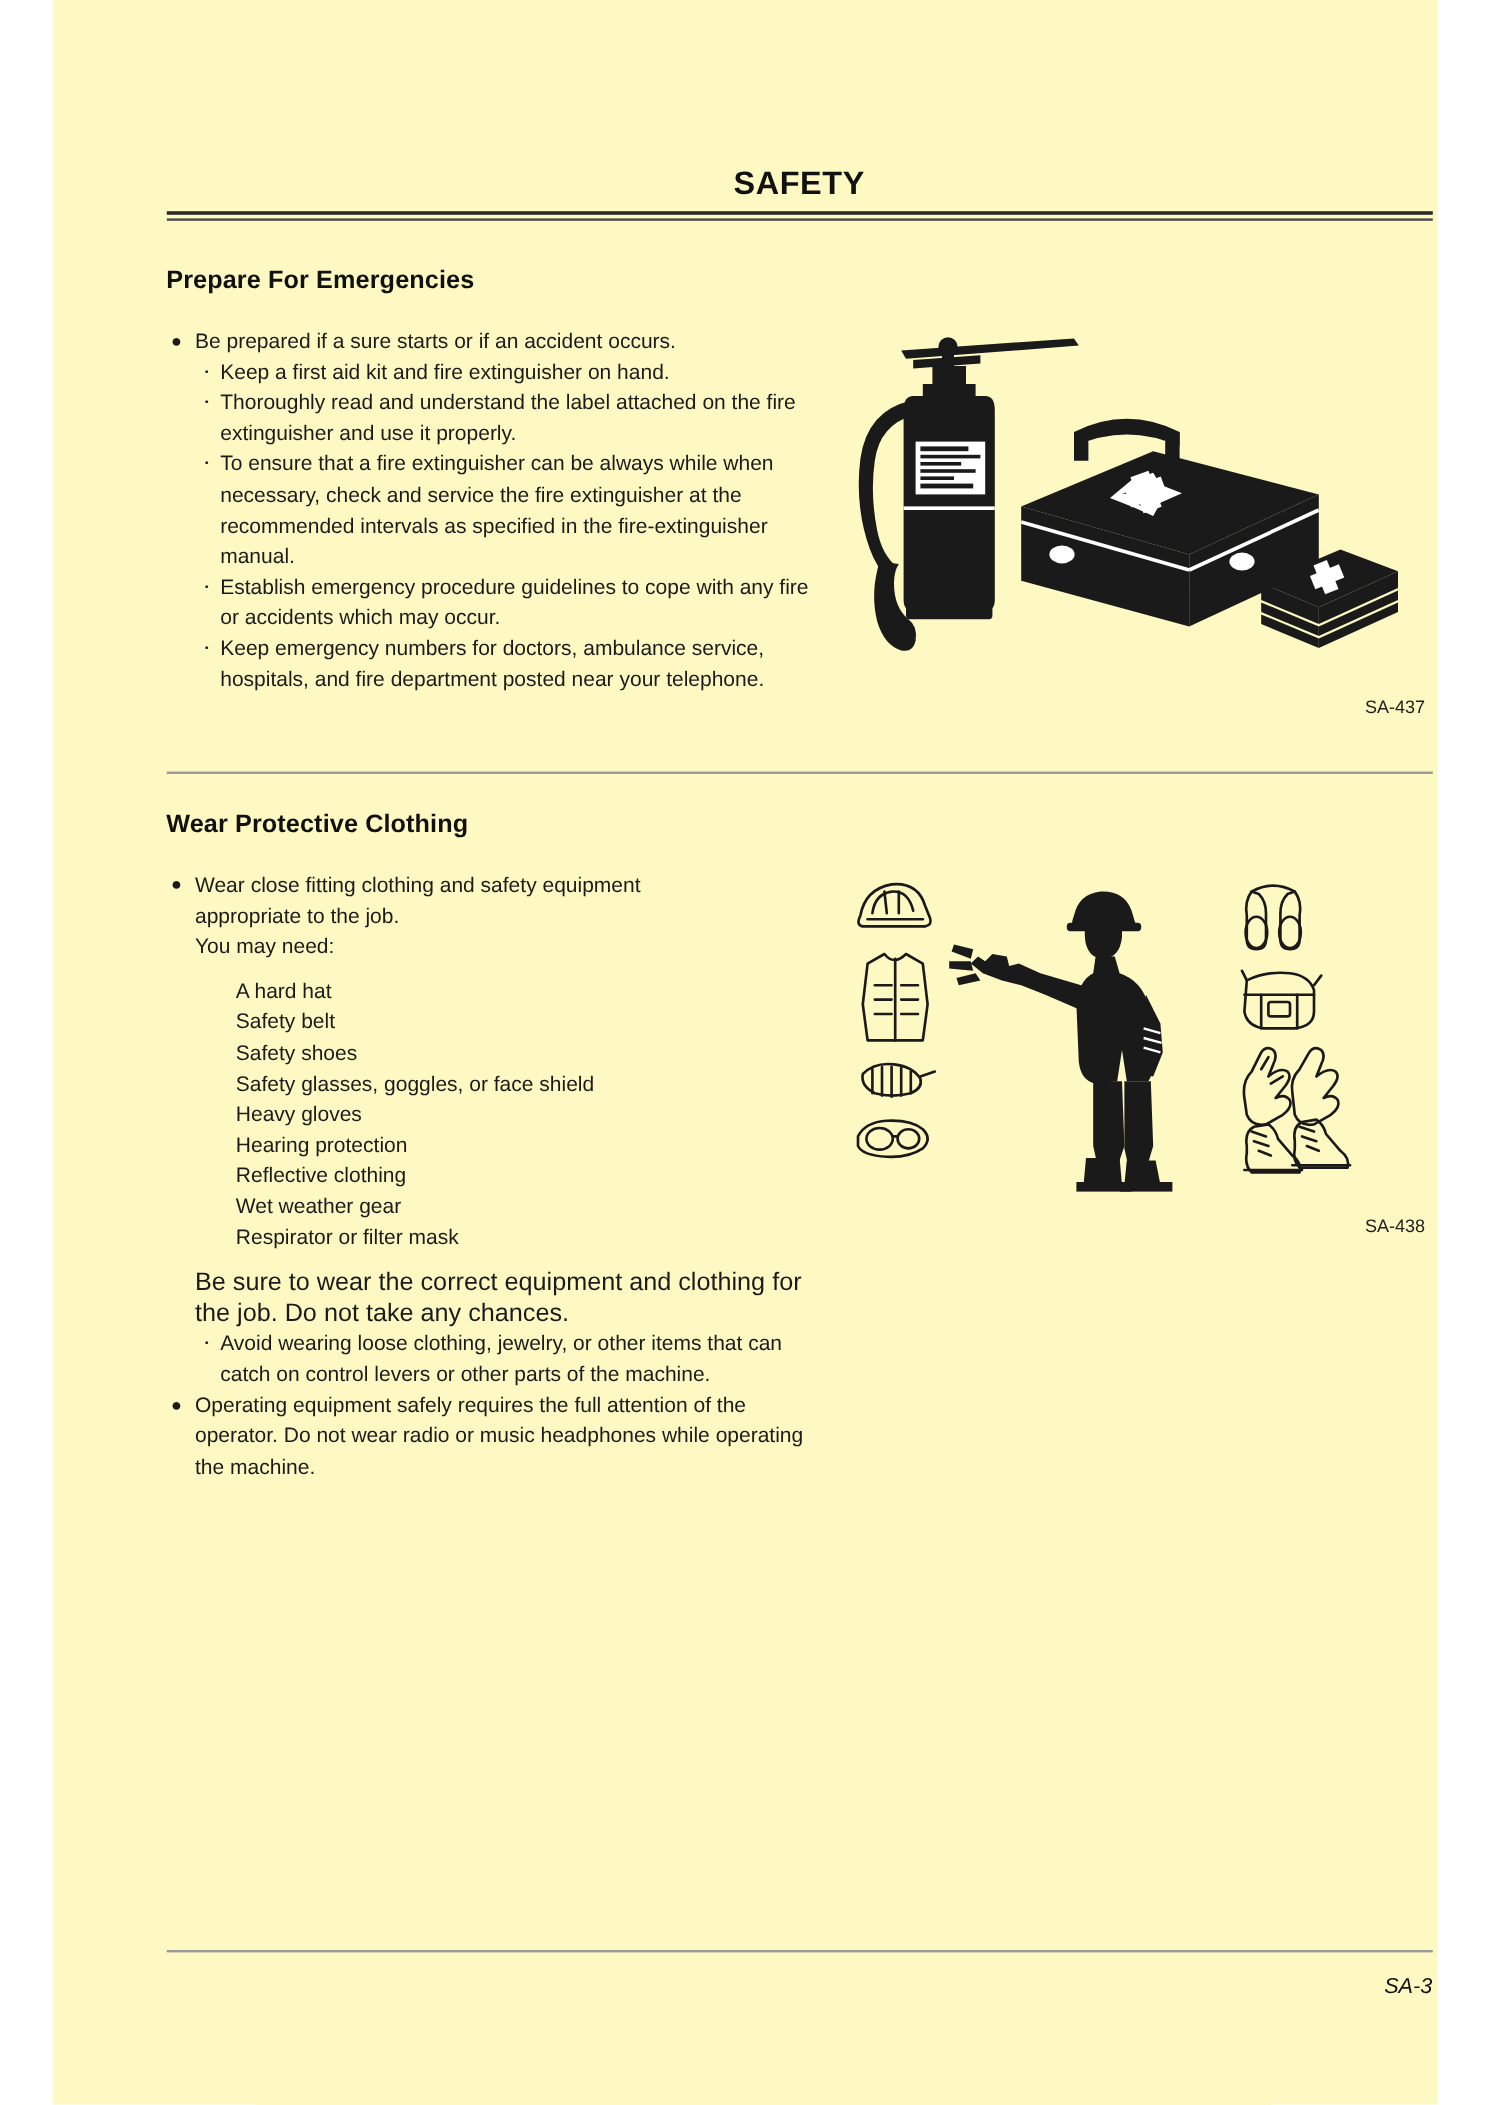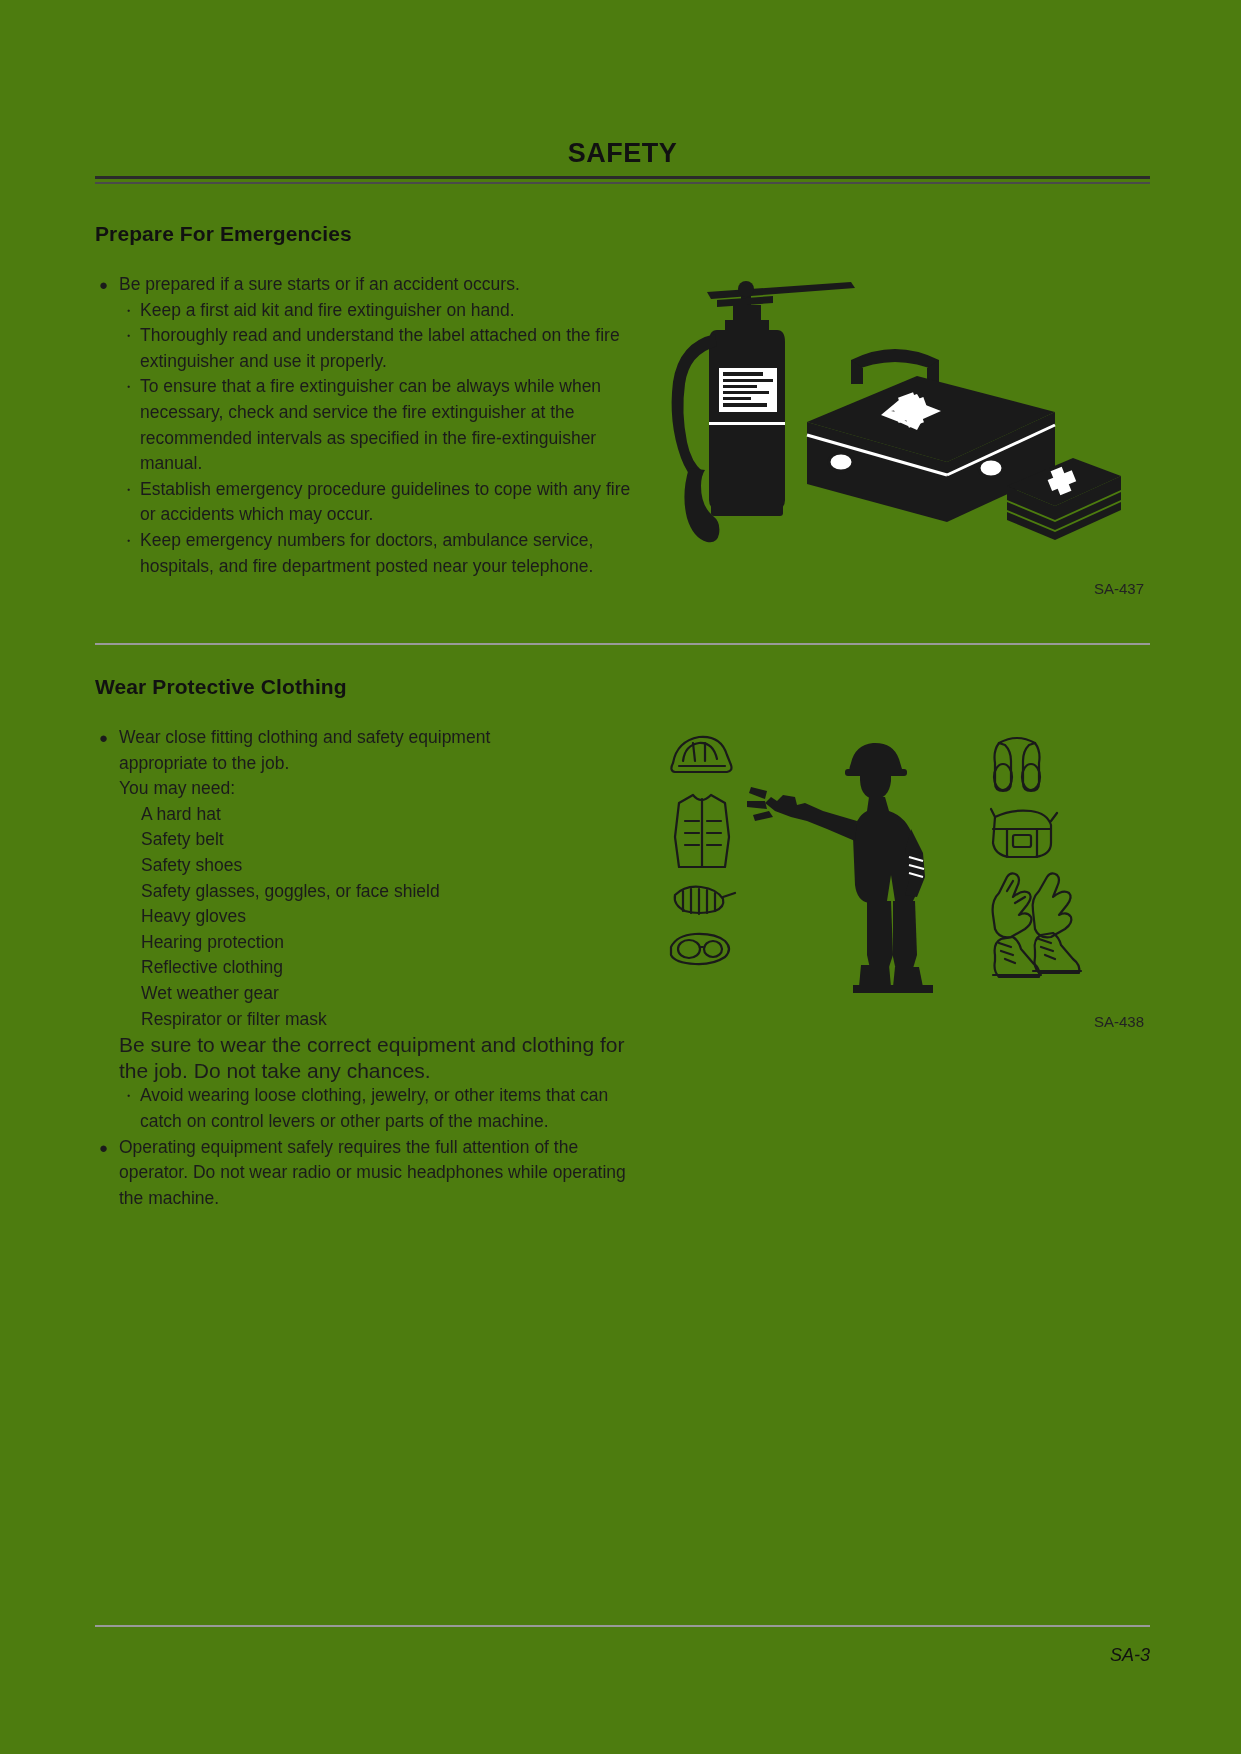--- a/index.html
+++ b/index.html
@@ -6,24 +6,24 @@
     margin: 0;
     padding: 0;
     background: #ffffff;
   }
   body {
     font-family: "Liberation Sans", sans-serif;
     color: #1a1a1a;
   }
   .page {
     position: relative;
-    width: 1241px;
+    width: 1154px;
     height: 1754px;
     margin: 0 auto;
-    background: #4d7c0f;
+    background: #fef9c3;
     box-sizing: border-box;
     overflow: hidden;
   }
 
   
   .doc-header {
     position: absolute;
     top: 138px;
     left: 95px;
     width: 1055px;
@@ -132,21 +132,21 @@
     font-size: 15px;
     line-height: 25.6px;
   }
   .plain-line {
     font-size: 21px;
     line-height: 25.6px;
     color: #1b1b1b;
   }
   .indent-list {
     list-style: none;
-    margin: 0;
+    margin: 12px;
     padding: 0 0 0 22px;
   }
   .indent-list li {
     font-size: 17.5px;
     line-height: 25.6px;
     color: #1b1b1b;
   }
 
   
   .fig-caption {

